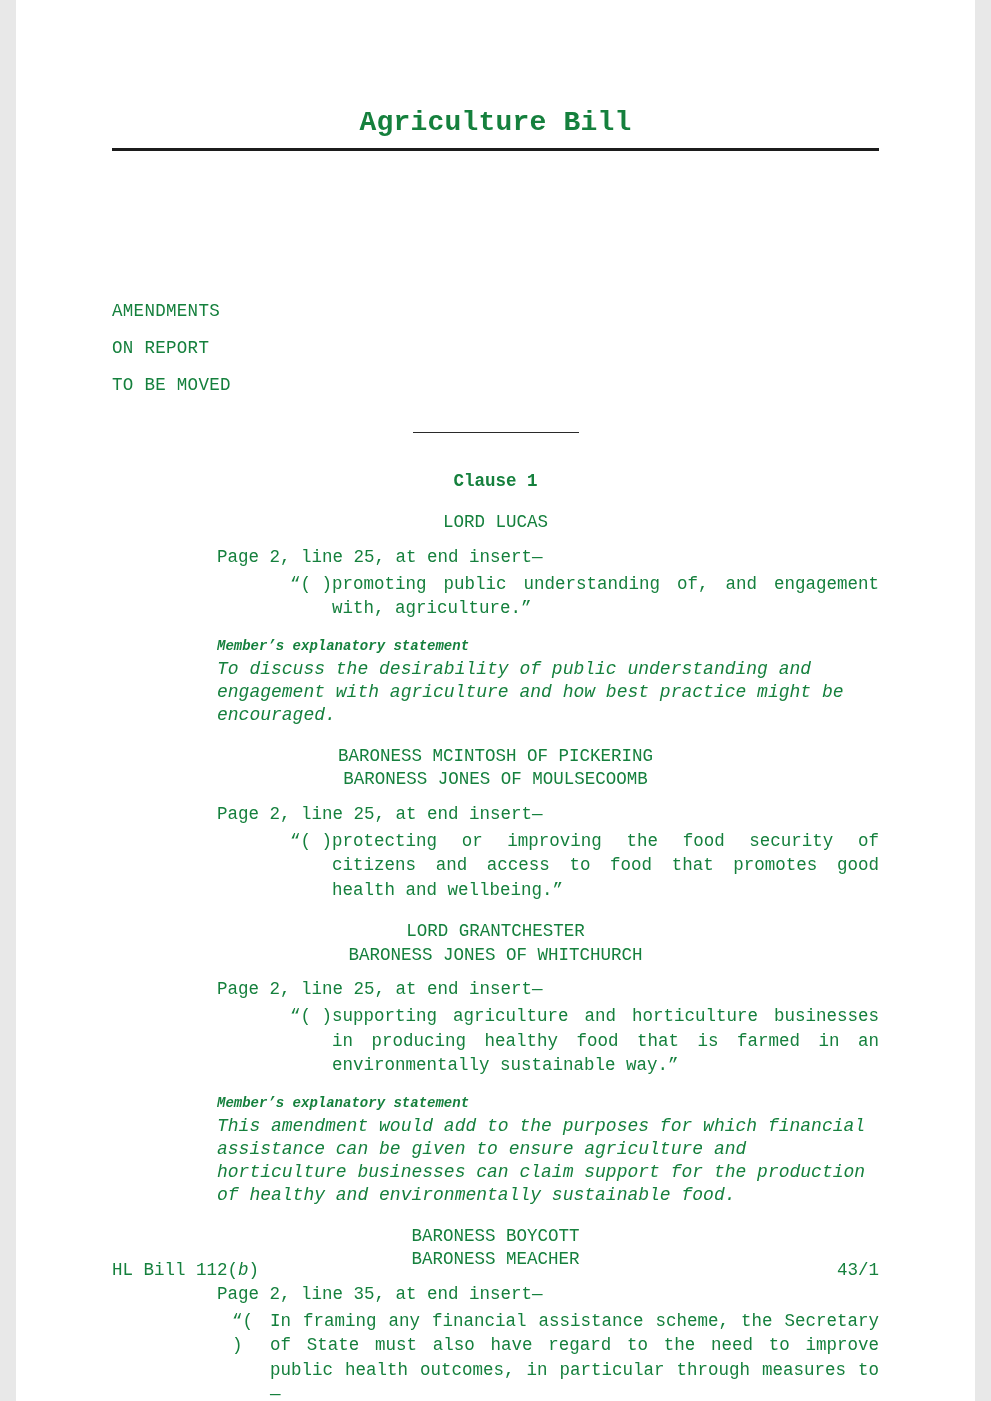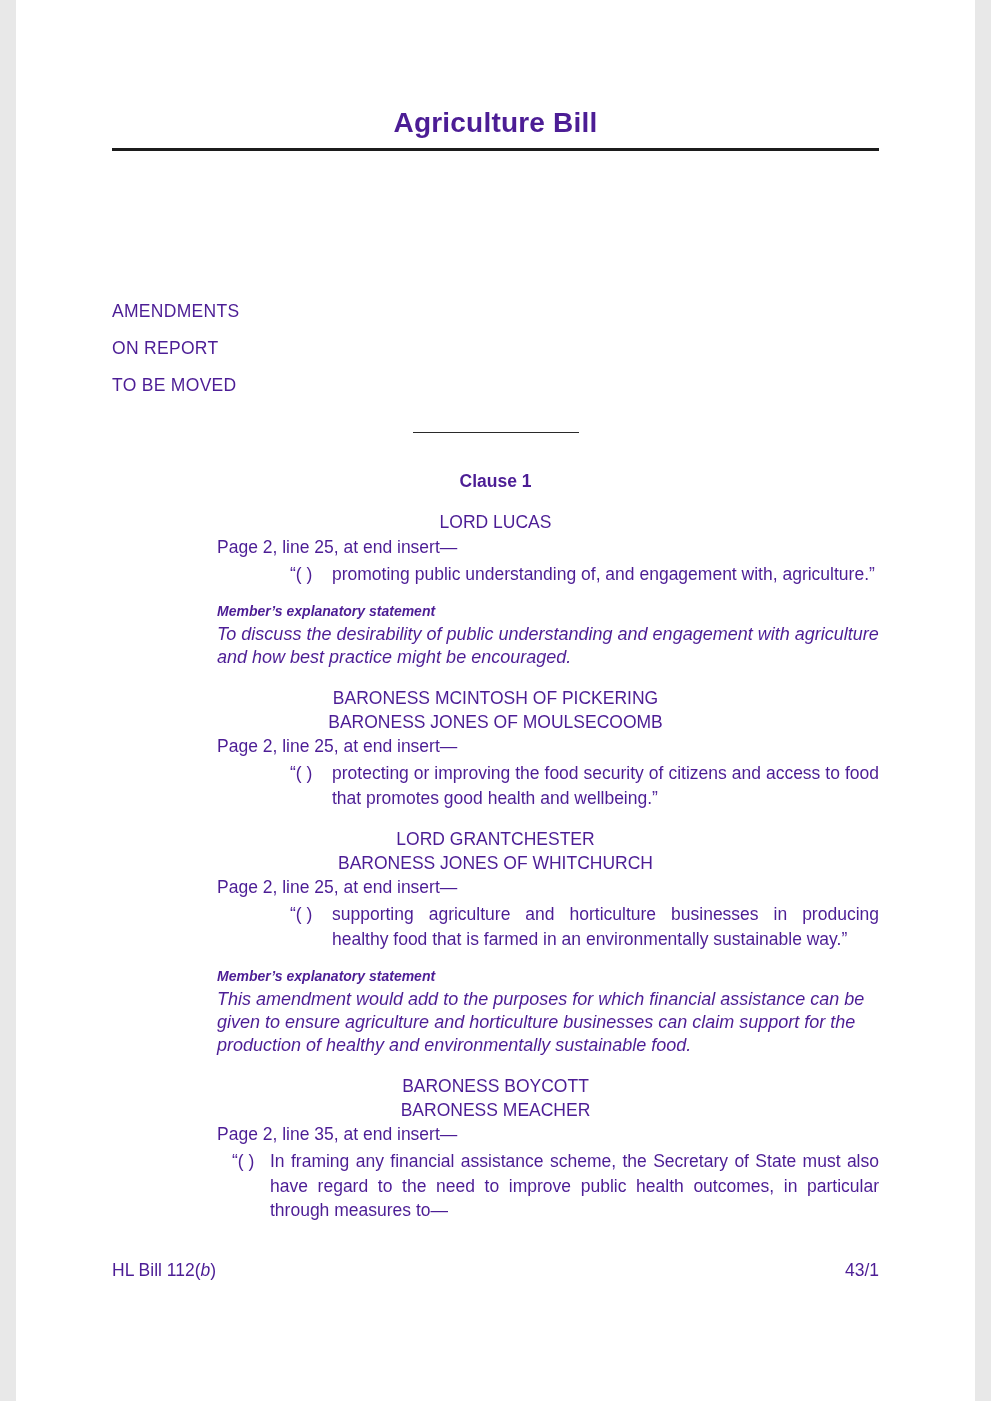--- a/index.html
+++ b/index.html
@@ -3,22 +3,22 @@
 <meta charset="utf-8">
 <style>
   * { box-sizing: border-box; }
   html, body { margin: 0; padding: 0; background: #e8e8e8; }
   .page {
     position: relative;
     width: 959px;
     height: 1401px;
     margin: 0 auto;
     background: #ffffff;
-    color: #4c1d95;
-    font-family: Liberation Sans, sans-serif;
+    color: #15803d;
+    font-family: Liberation Mono, monospace;
     font-size: 17.5px;
     overflow: hidden;
   }
   .content { padding: 0 96px; }
 
   .doc-title {
     margin: 0;
     padding-top: 106px;
     text-align: center;
     font-size: 28px;
@@ -51,21 +51,21 @@
   }
 
   .sponsors {
     margin-top: 18px;
     text-align: center;
     line-height: 23.5px;
   }
 
   .body-block { margin-left: 105px; }
 
-  .instruction { line-height: 24px; }
+  .instruction { margin-top: 10px; line-height: 24px; }
 
   .amend-quote {
     display: flex;
     margin-top: 3px;
     line-height: 24.5px;
   }
   .amend-quote.deep { margin-left: 73px; }
   .amend-quote.shallow { margin-left: 15px; }
   .marker { flex: 0 0 42px; }
   .amend-quote.shallow .marker { flex-basis: 38px; }

